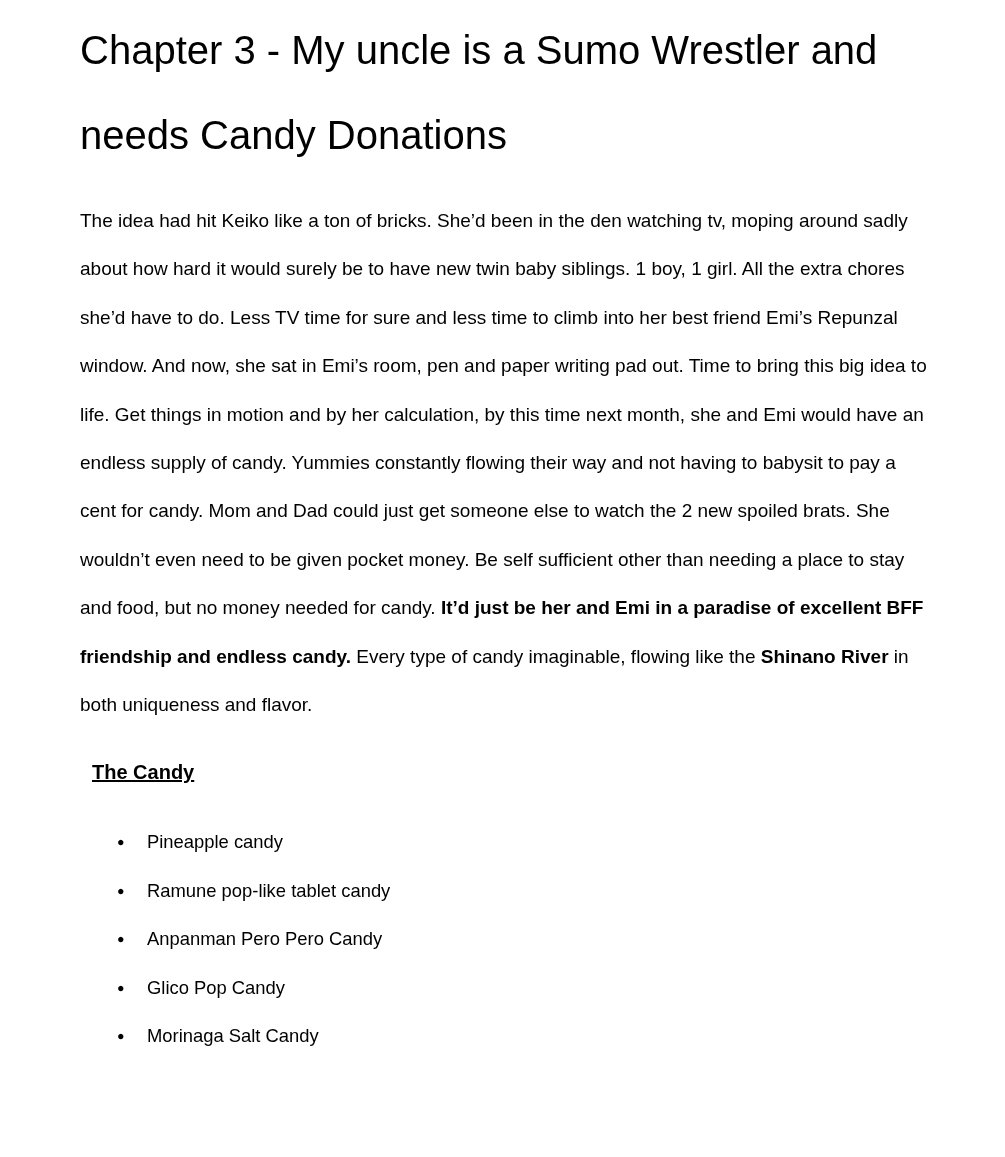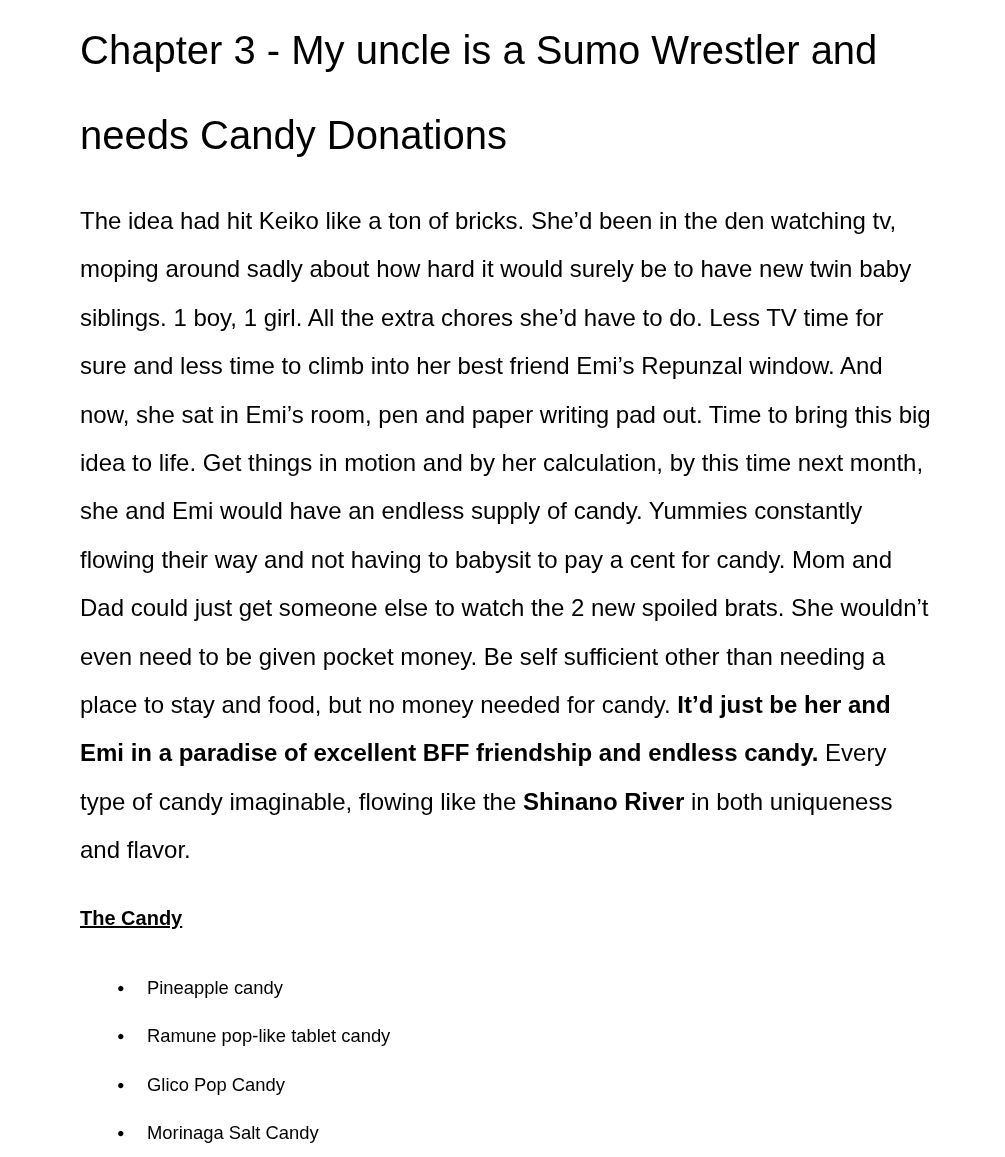--- a/index.html
+++ b/index.html
@@ -22,33 +22,33 @@
     background: #ffffff;
   }
   .doc-title {
     font-size: 40px;
     font-weight: 400;
     line-height: 85px;
     margin: 0;
     letter-spacing: 0;
   }
   .doc-paragraph {
-    font-size: 24px;
+    font-size: 19px;
     line-height: 48.4px;
     margin: 19px 0 0 0;
   }
   .doc-paragraph .seg-bold {
     font-weight: 700;
   }
   .doc-section-heading {
     font-size: 20px;
     font-weight: 700;
     text-decoration: underline;
     line-height: 25px;
-    margin: 31px 0 0 0;
+    margin: 31px 0 0 12px;
   }
   ul.doc-bullet-list {
     list-style: none;
     margin: 33px 0 0 0;
     padding: 0 0 0 67px;
     font-size: 18.4px;
     line-height: 48.4px;
   }
   ul.doc-bullet-list li {
     position: relative;
@@ -68,16 +68,17 @@
 <div class="doc-page">
   <h1 class="doc-title">Chapter 3 - My uncle is a Sumo Wrestler and needs Candy Donations</h1>
 
   <p class="doc-paragraph" id="story-paragraph"><span class="seg-regular">The idea had hit Keiko like a ton of bricks. She’d been in the den watching tv, moping around sadly about how hard it would surely be to have new twin baby siblings. 1 boy, 1 girl. All the extra chores she’d have to do. Less TV time for sure and less time to climb into her best friend Emi’s Repunzal window. And now, she sat in Emi’s room, pen and paper writing pad out. Time to bring this big idea to life. Get things in motion and by her calculation, by this time next month, she and Emi would have an endless supply of candy. Yummies constantly flowing their way and not having to babysit to pay a cent for candy. Mom and Dad could just get someone else to watch the 2 new spoiled brats. She wouldn’t even need to be given pocket money. Be self sufficient other than needing a place to stay and food, but no money needed for candy. </span><span class="seg-bold">It’d just be her and Emi in a paradise of excellent BFF friendship and endless candy.</span><span class="seg-regular"> Every type of candy imaginable, flowing like the </span><span class="seg-bold">Shinano River</span><span class="seg-regular"> in both uniqueness and flavor.</span></p>
 
   <h2 class="doc-section-heading">The Candy</h2>
 
   <ul class="doc-bullet-list" id="candy-list">
       <li>Pineapple candy</li>
       <li>Ramune pop-like tablet candy</li>
+      <li>Anpanman Pero Pero Candy</li>
       <li>Glico Pop Candy</li>
       <li>Morinaga Salt Candy</li>
     </ul>
 </div>
 
 </body></html>

